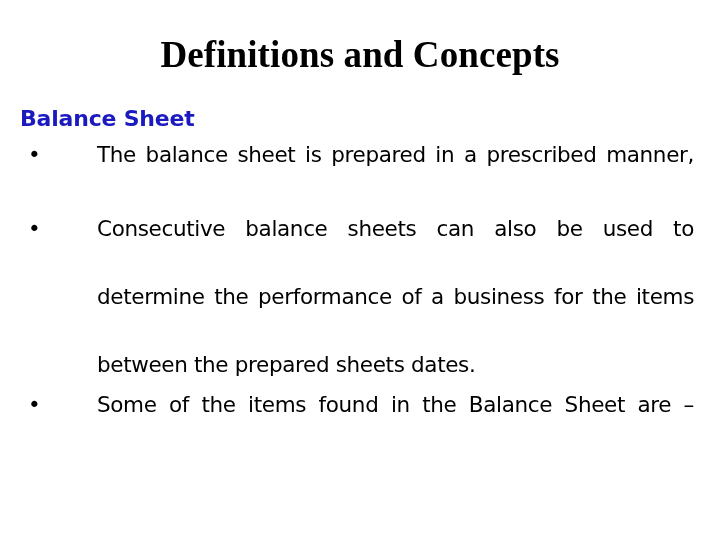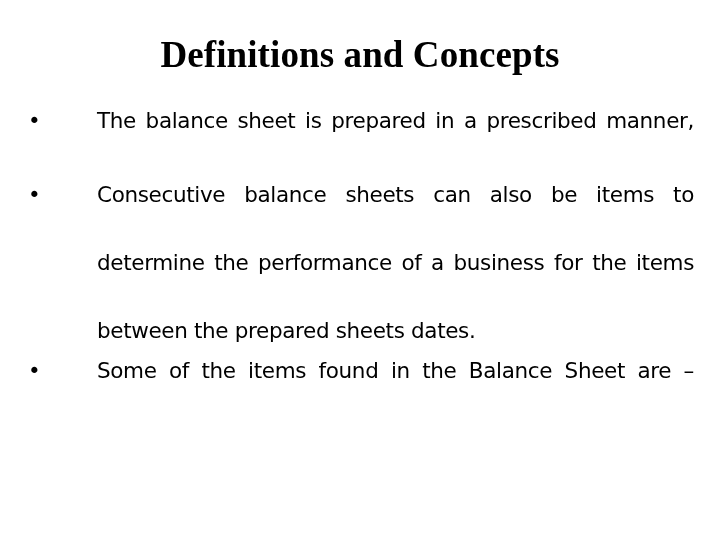--- a/index.html
+++ b/index.html
@@ -114,34 +114,35 @@
 </style>
 </head>
 <body>
 
 <div id="slide" style="background: rgb(255, 255, 255);">
 
   <div id="slide-title">Definitions and Concepts</div>
 
   <div id="body-block">
 
+    <div id="section-heading" style="color: rgb(26, 26, 192);">Balance Sheet</div>
 
     <ul class="bullet-list">
 
       <li class="bullet-item">
         <span class="bullet-marker">•</span>
         <span class="bullet-text">
           <span class="line stretch">The balance sheet is prepared in a prescribed manner,</span>
         </span>
       </li>
 
       <li class="bullet-item">
         <span class="bullet-marker">•</span>
         <span class="bullet-text">
-          <span class="line stretch">Consecutive balance sheets can also be items to</span>
+          <span class="line stretch">Consecutive balance sheets can also be used to</span>
           <span class="line stretch">determine the performance of a business for the items</span>
           <span class="line last">between the prepared sheets dates.</span>
         </span>
       </li>
 
       <li class="bullet-item">
         <span class="bullet-marker">•</span>
         <span class="bullet-text">
           <span class="line stretch">Some of the items found in the Balance Sheet are –</span>
 

